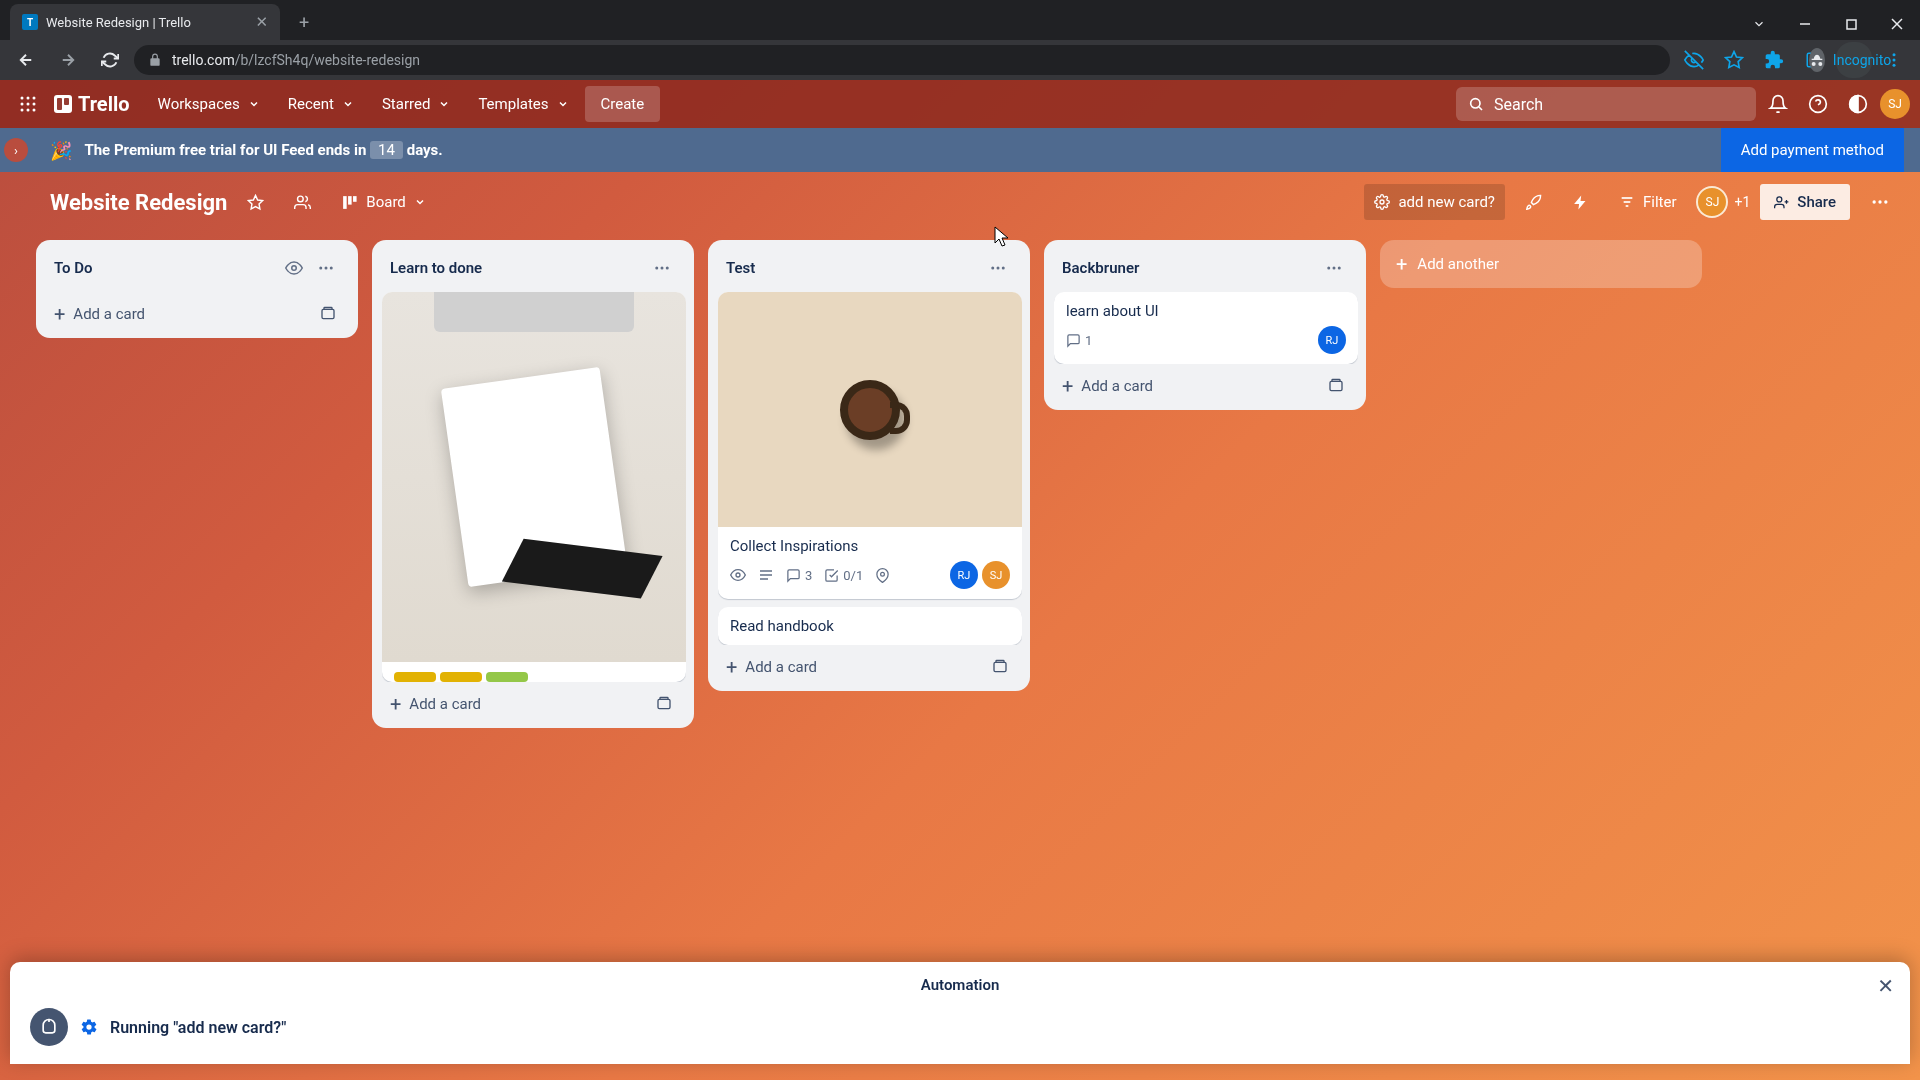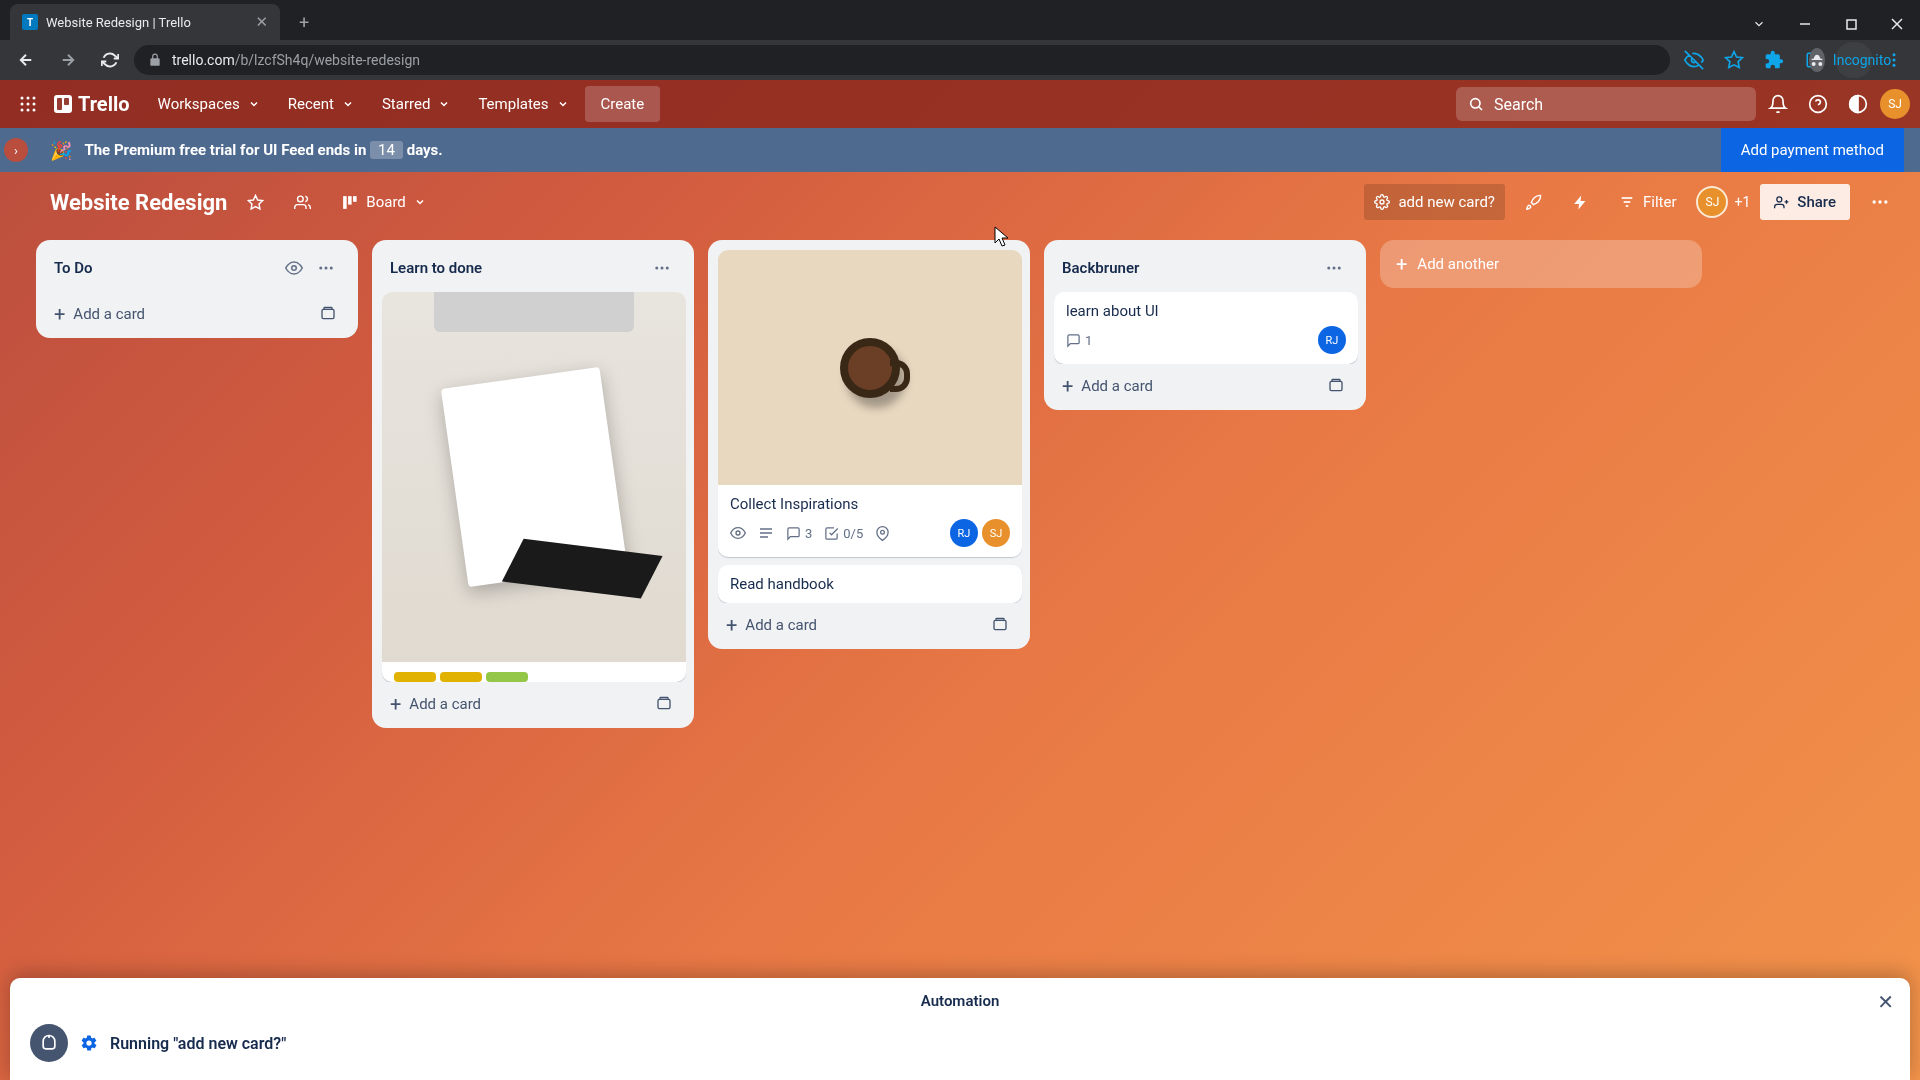--- a/index.html
+++ b/index.html
@@ -82,21 +82,21 @@
 .labels-strip { display:flex; gap:4px; padding: 10px 12px 0 12px; }
 .labels-strip span { width:42px; height:10px; border-radius:4px; }
 .add-card { display: flex; align-items: center; padding: 10px 8px 2px 8px; color: #44546f; font-size: 15px; gap: 8px; }
 .add-card .plus { font-size: 20px; }
 .add-card .tmpl { margin-left: auto; width: 28px; height: 24px; display: flex; align-items: center; justify-content: center; }
 .add-list { width: 322px; background: rgba(255,255,255,0.25); border-radius: 14px; padding: 14px 16px; color: #fff; font-size: 15px; display: flex; align-items: center; gap: 10px; flex-shrink: 0; height: 48px; }
 
 .hscroll { position: absolute; bottom: 16px; left: 60px; right: 60px; height: 10px; background: rgba(255,255,255,0.3); border-radius: 6px; }
 .hscroll .thumb { height: 100%; width: 82%; background: rgba(255,255,255,0.55); border-radius: 6px; }
 
-.automation-panel { position: fixed; bottom: 0; left: 10px; right: 10px; background: #fff; border-radius: 10px 10px 0 0; box-shadow: 0 -4px 20px rgba(0,0,0,0.25); padding: 14px 20px 18px 20px; }
+.automation-panel { position: fixed; bottom: 16px; left: 10px; right: 10px; background: #fff; border-radius: 10px 10px 0 0; box-shadow: 0 -4px 20px rgba(0,0,0,0.25); padding: 14px 20px 18px 20px; }
 .auto-title { text-align: center; font-weight: 600; color: #172b4d; font-size: 15px; margin-bottom: 14px; }
 .auto-close { position: absolute; right: 16px; top: 12px; color: #44546f; font-size: 20px; }
 .auto-row { display: flex; align-items: center; gap: 12px; }
 .auto-bot { width: 38px; height: 38px; border-radius: 50%; background: #455570; display: flex; align-items: center; justify-content: center; color: #fff; }
 .auto-gear { color: #0c66e4; }
 .auto-text { font-weight: 600; color: #172b4d; font-size: 16px; }
 
 .cursor { position: fixed; left: 994px; top: 226px; pointer-events: none; z-index: 9999; }
 </style>
 </head>
@@ -409,20 +409,30 @@
           <span class="tmpl">
             <svg width="16" height="16" viewBox="0 0 24 24" fill="none" stroke="currentColor" stroke-width="2">
               <rect x="3" y="5" width="18" height="14" rx="2"></rect>
               <rect x="6" y="2" width="12" height="3" rx="1"></rect>
             </svg>
           </span>
         </div>
     </div>
 
     <div class="list">
+      <div class="list-header">
+        <div class="list-title">Test</div>
+        <div class="act">
+            <svg width="18" height="18" viewBox="0 0 24 24" fill="currentColor">
+              <circle cx="5" cy="12" r="2"></circle>
+              <circle cx="12" cy="12" r="2"></circle>
+              <circle cx="19" cy="12" r="2"></circle>
+            </svg>
+          </div>
+      </div>
       <div class="cards">
         <div class="card">
           <div class="card-cover cover-coffee">
               <div class="coffee"></div>
             </div>
           <div class="card-body">
             <div class="card-title">Collect Inspirations</div>
             <div class="card-badges">
               <span class="badge">
                   <svg width="16" height="16" viewBox="0 0 24 24" fill="none" stroke="currentColor" stroke-width="2">
@@ -441,21 +451,21 @@
                   <svg width="15" height="15" viewBox="0 0 24 24" fill="none" stroke="currentColor" stroke-width="2">
                     <path d="M21 15a2 2 0 0 1-2 2H7l-4 4V5a2 2 0 0 1 2-2h14a2 2 0 0 1 2 2z"></path>
                   </svg>
                   <span>3</span>
                 </span>
               <span class="badge">
                   <svg width="15" height="15" viewBox="0 0 24 24" fill="none" stroke="currentColor" stroke-width="2">
                     <polyline points="9 11 12 14 22 4"></polyline>
                     <path d="M21 12v7a2 2 0 0 1-2 2H5a2 2 0 0 1-2-2V5a2 2 0 0 1 2-2h11"></path>
                   </svg>
-                  <span>0/5</span>
+                  <span>0/1</span>
                 </span>
               <span class="badge">
                   <svg width="15" height="15" viewBox="0 0 24 24" fill="none" stroke="currentColor" stroke-width="2">
                     <path d="M21 10c0 7-9 13-9 13s-9-6-9-13a9 9 0 0 1 18 0z"></path>
                     <circle cx="12" cy="10" r="3"></circle>
                   </svg>
                 </span>
               <div class="members">
                 <div class="avatar rj">RJ</div>
                 <div class="avatar sj">SJ</div>

